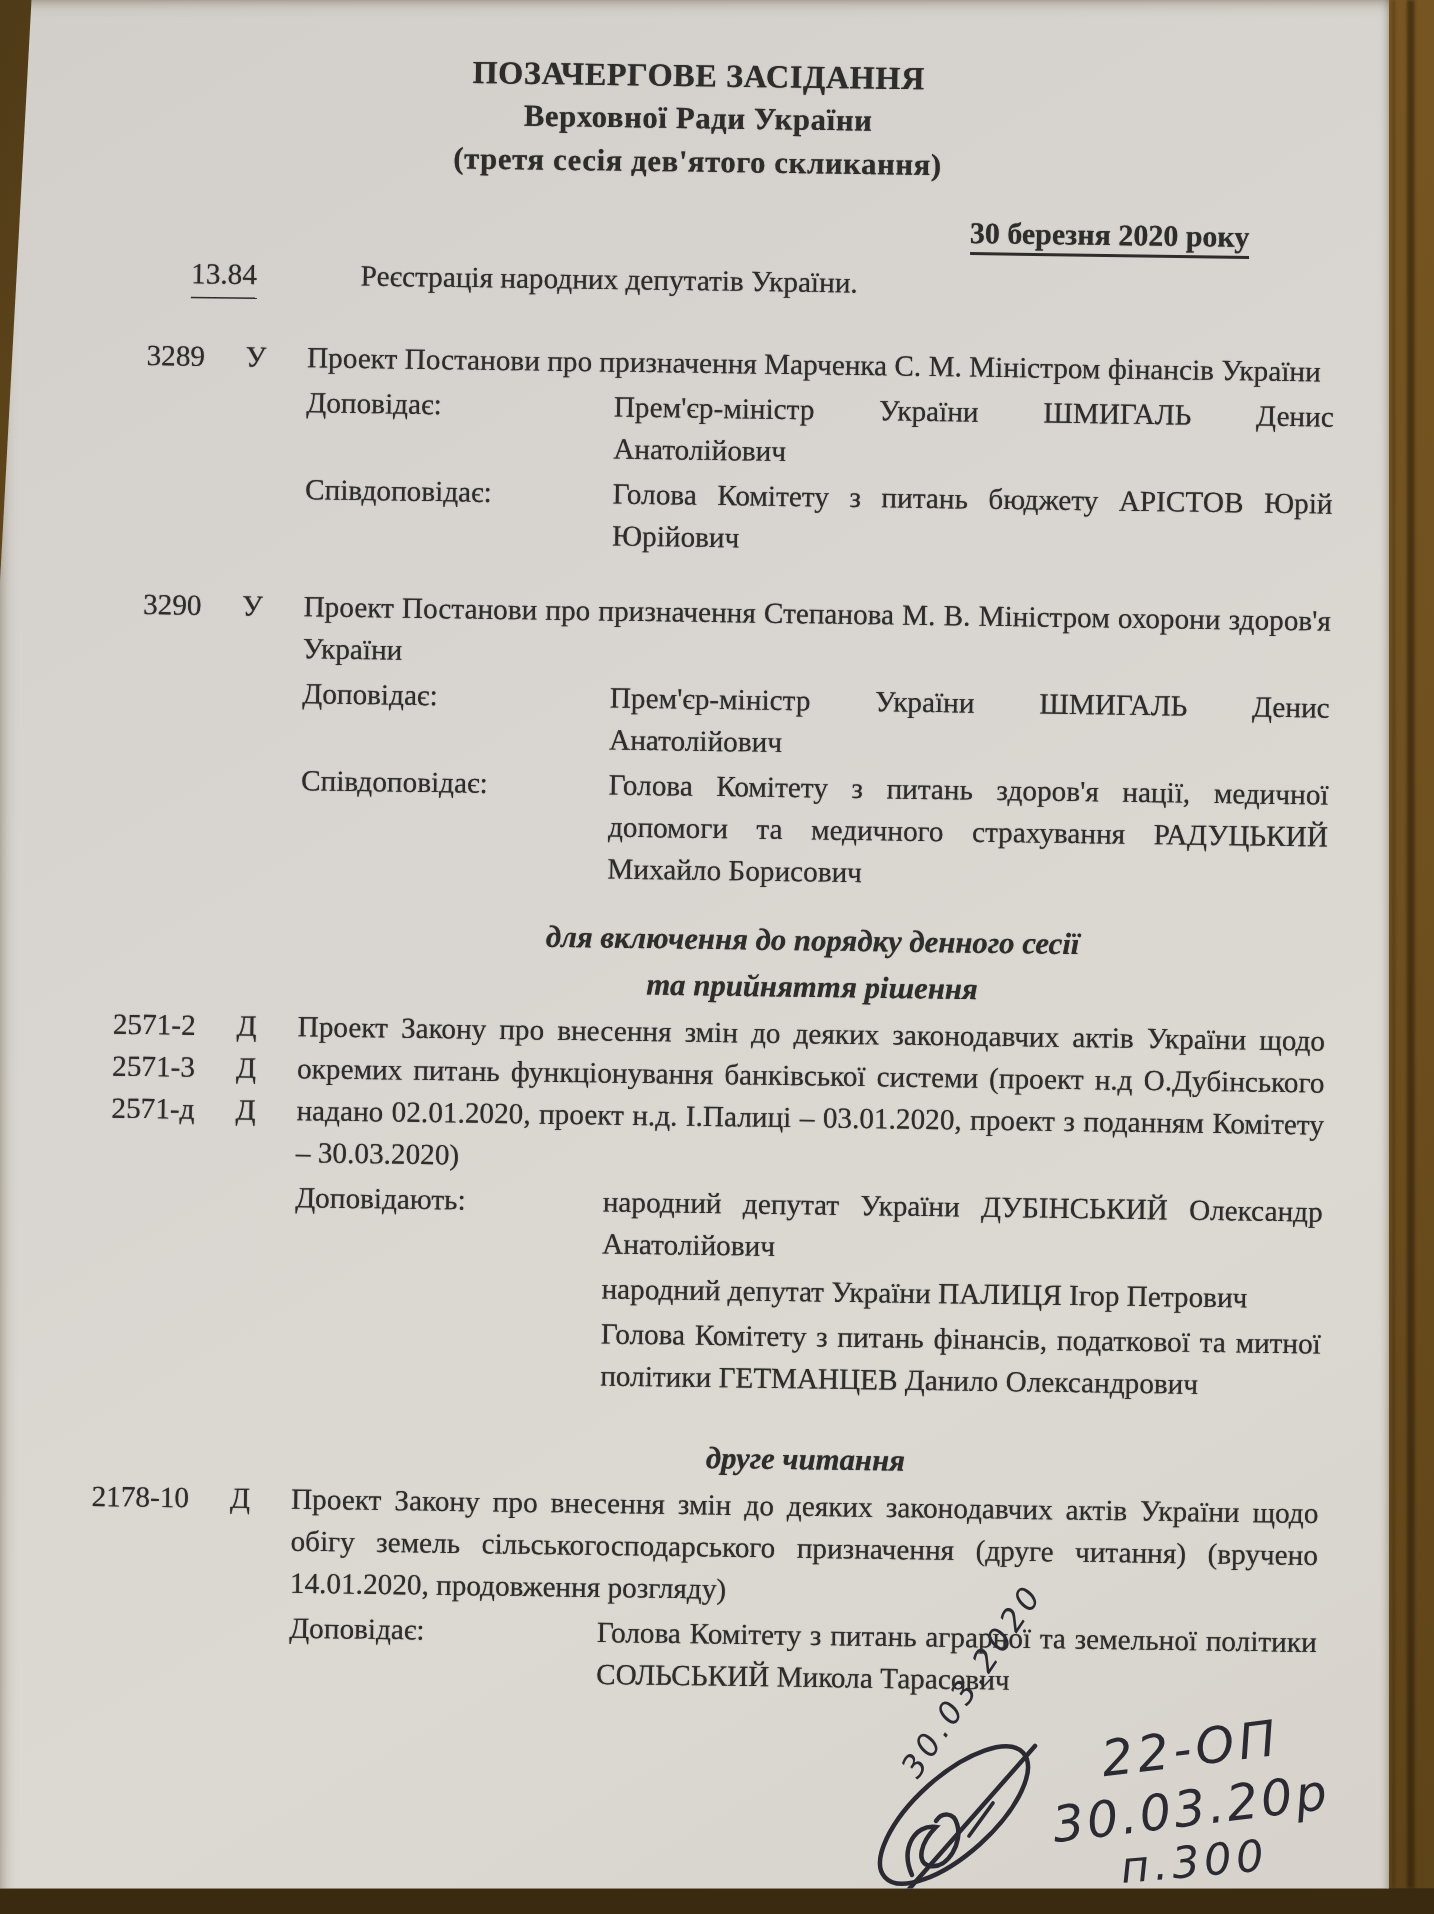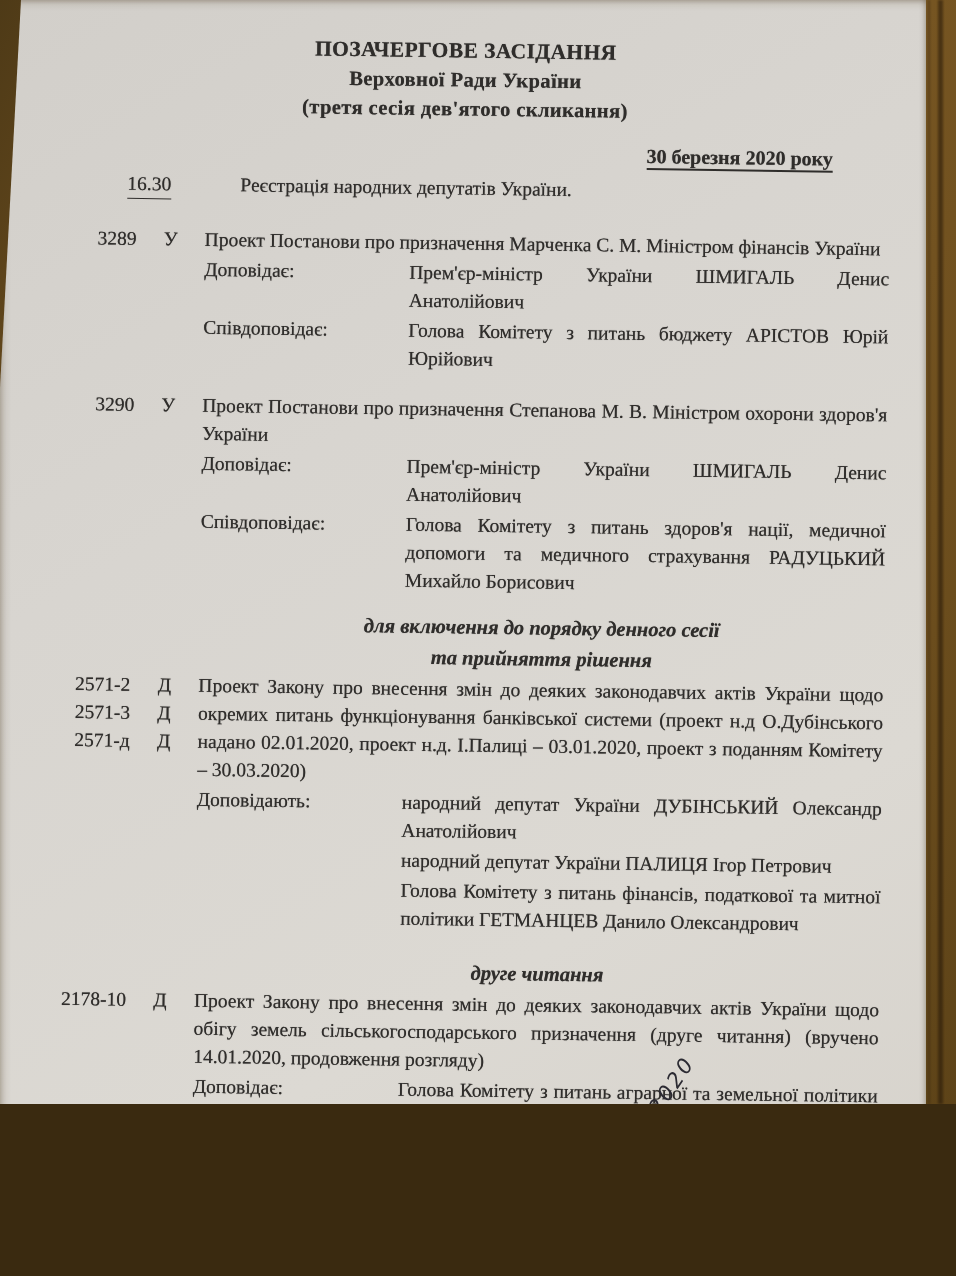--- a/index.html
+++ b/index.html
@@ -1,17 +1,17 @@
 <!DOCTYPE html>
 <html><head>
 <meta charset="utf-8">
 <style>
   html,body{margin:0;padding:0;background:#3a2a10;}
   .photo{
-    position:relative;width:956px;height:1104px;overflow:hidden;
+    position:relative;width:956px;height:1259px;overflow:hidden;
     font-family:"Liberation Serif", serif;
   }
   
   .wood{
     position:absolute;inset:0;
     background:linear-gradient(115deg,#4e3a17 0%,#6a4c1d 18%,#7a5824 55%,#6e4f1e 80%,#5d4318 100%);
   }
   .wood-grain{
     position:absolute;top:0;right:13px;width:5px;height:100%;
     background:rgba(38,24,7,.55);filter:blur(1.2px);
@@ -75,21 +75,21 @@
         <div class="t1">ПОЗАЧЕРГОВЕ ЗАСІДАННЯ</div>
         <div class="t2">Верховної Ради України</div>
         <div class="t3">(третя сесія дев'ятого скликання)</div>
       </div>
 
       <div class="date-row">
         <span>30 березня 2020 року</span>
       </div>
 
       <div class="reg-row">
-        <span class="reg-time">16.30</span>
+        <span class="reg-time">13.84</span>
         <span class="reg-text">Реєстрація народних депутатів України.</span>
       </div>
 
       <div class="item mt26">
         <div class="col-nums">
           <div class="num">3289</div>
         </div>
         <div class="col-let">
           <div class="letter">У</div>
         </div>

